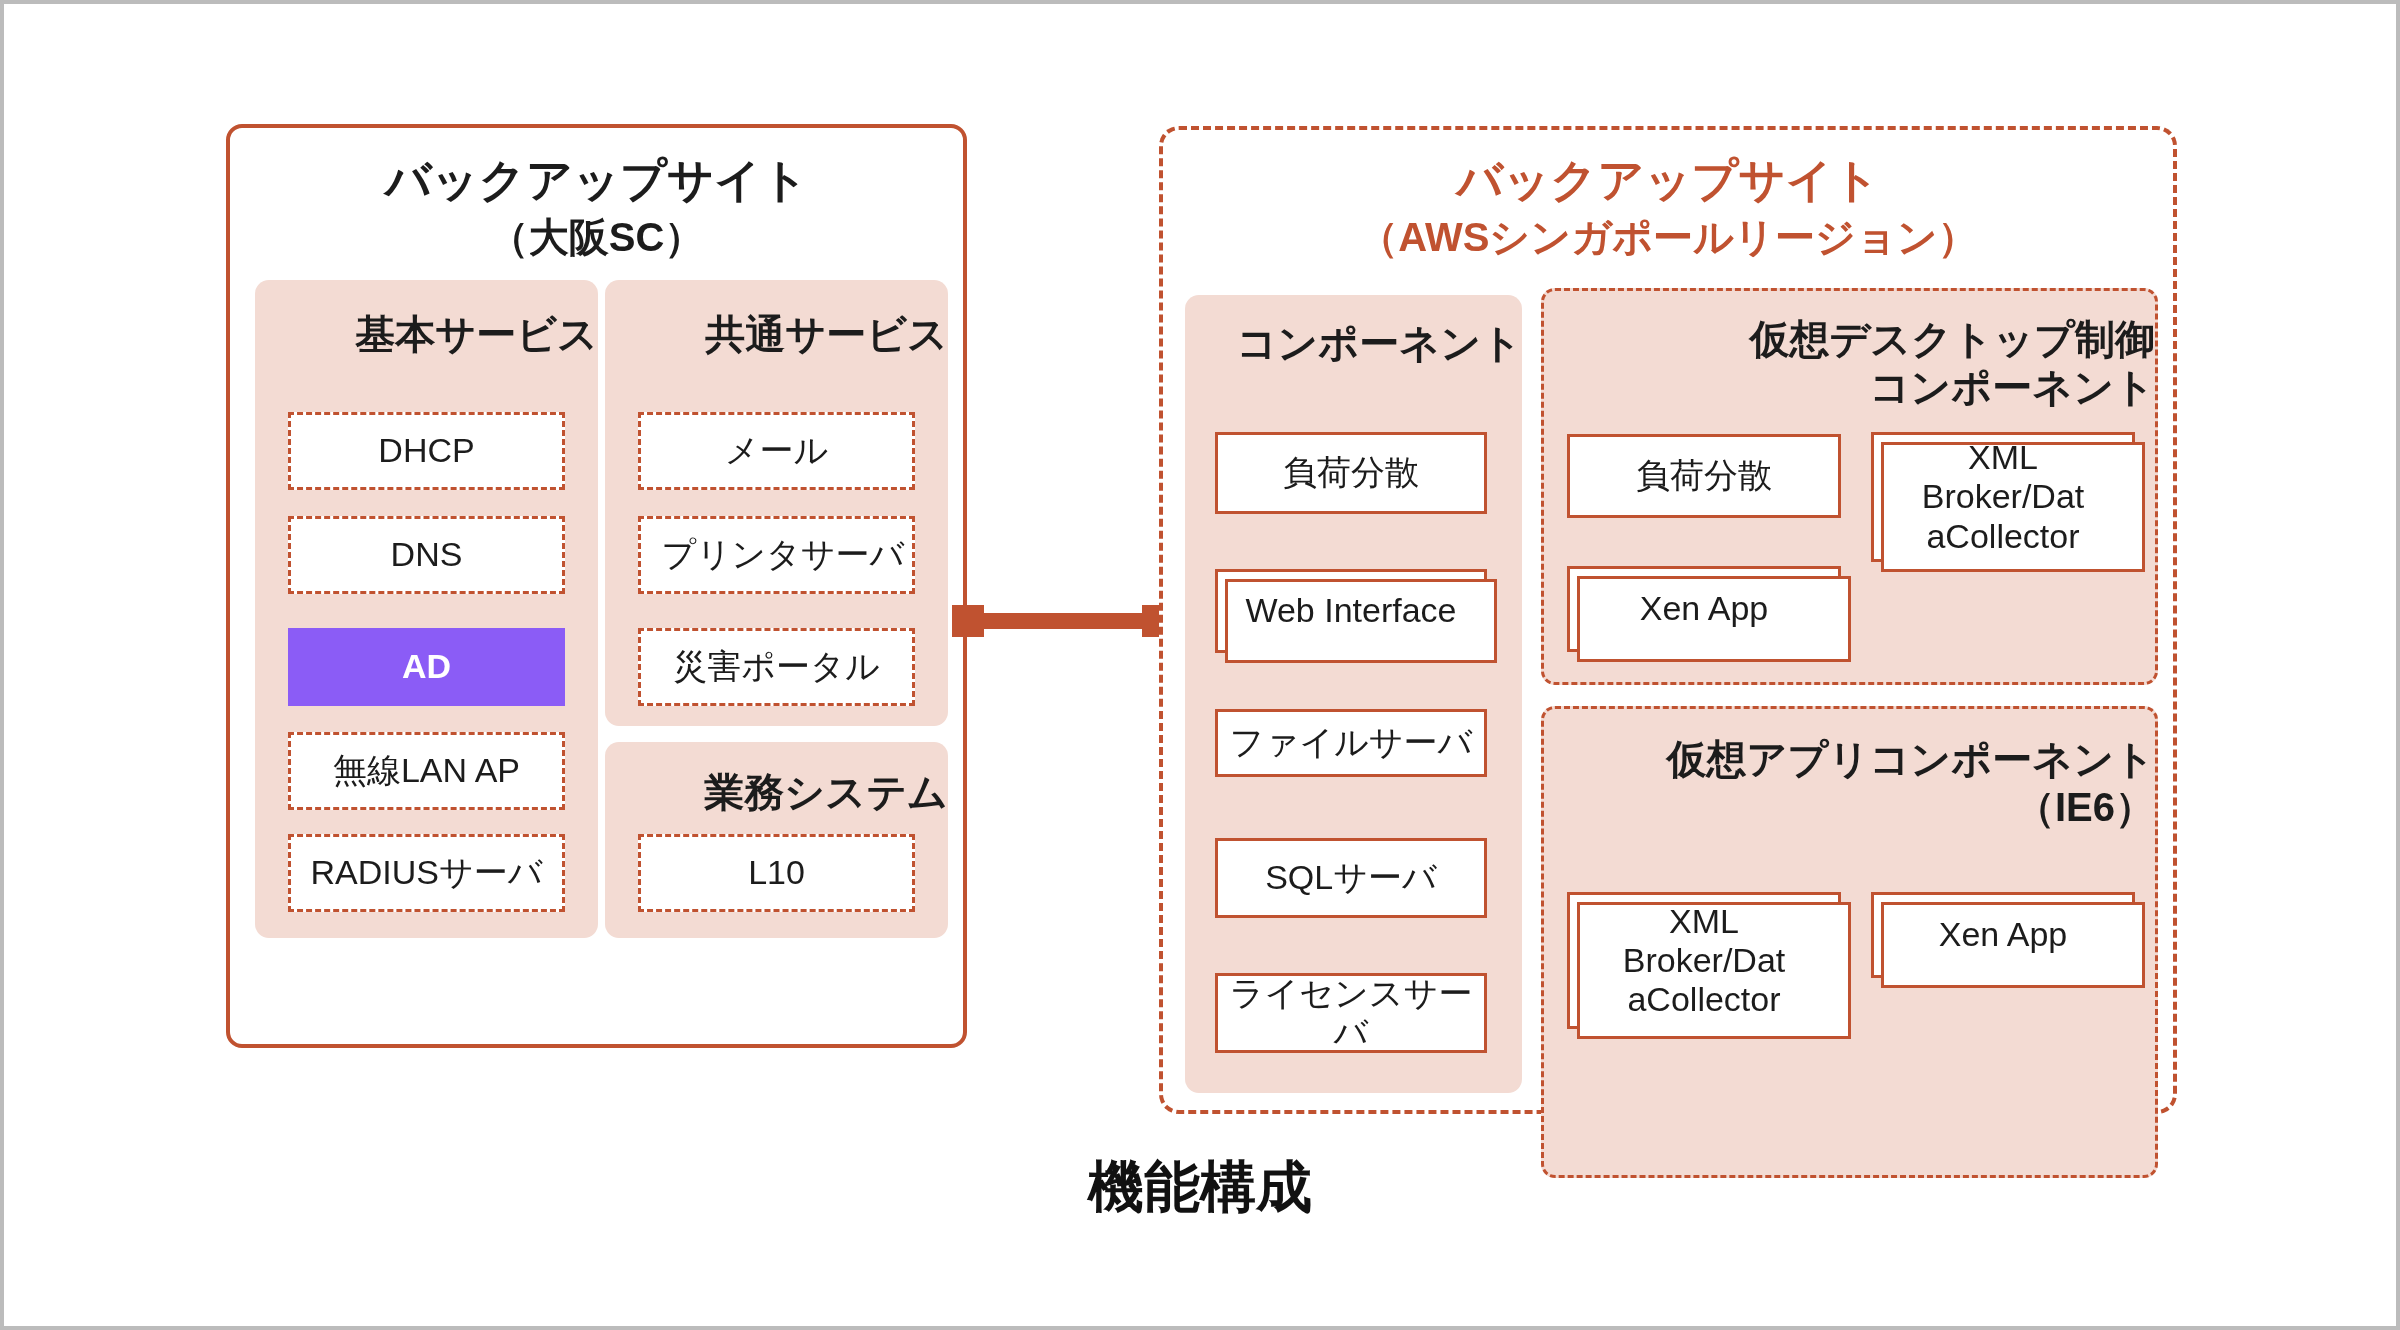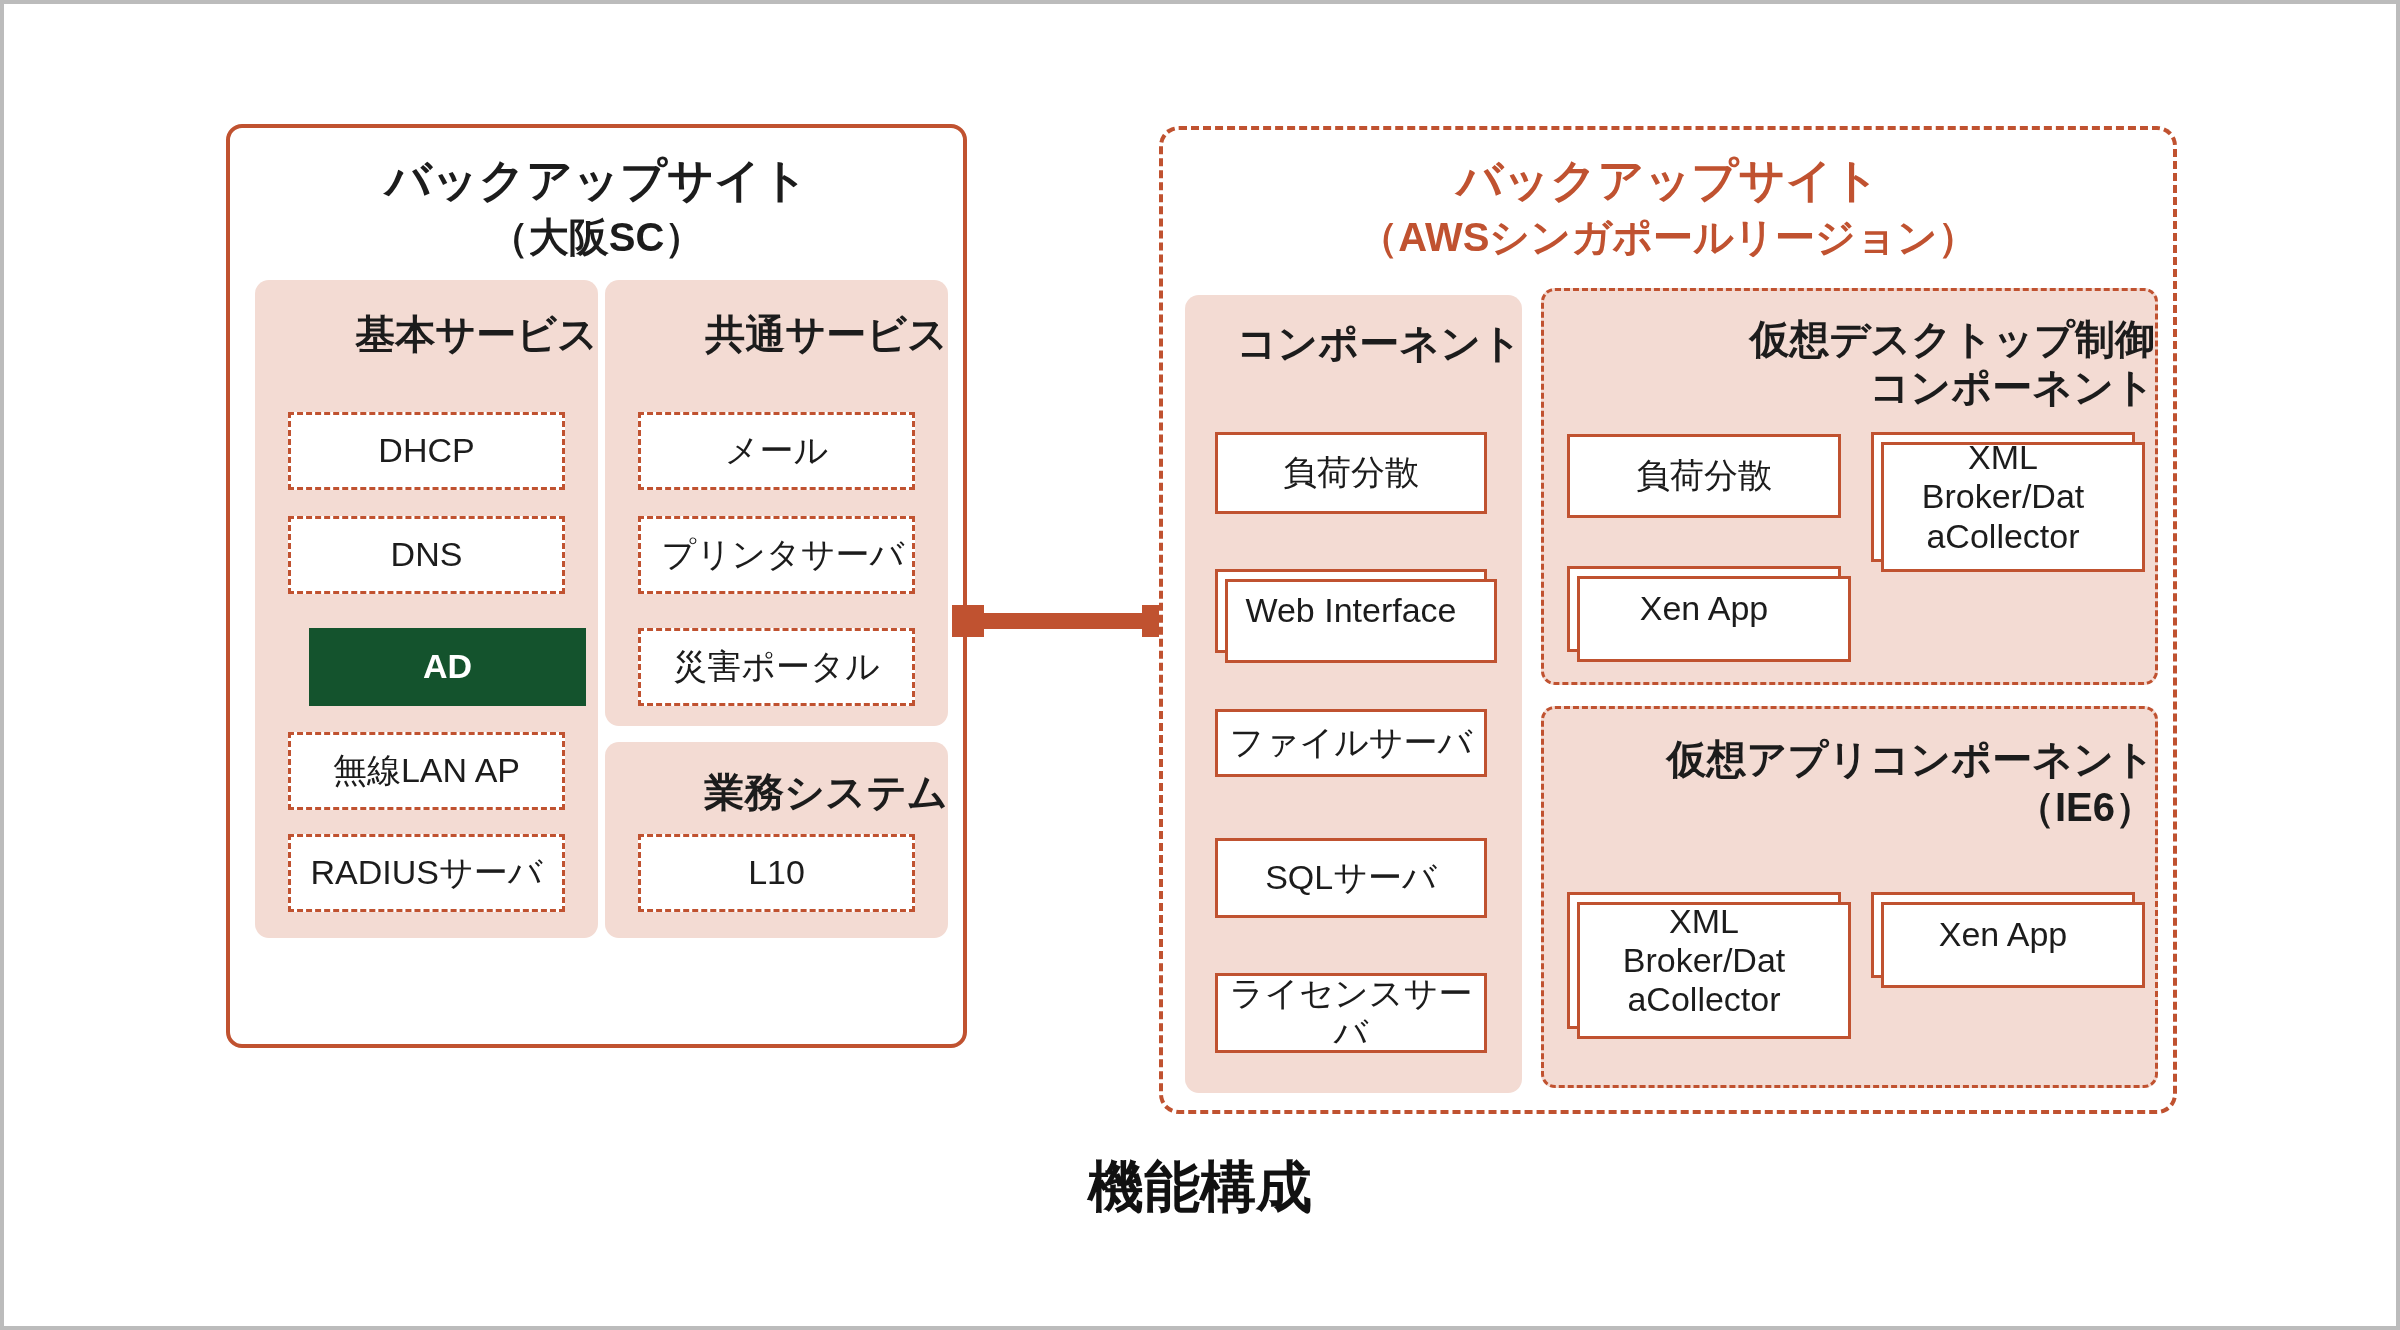--- a/index.html
+++ b/index.html
@@ -27,21 +27,21 @@
 
   .panel{position:absolute;background:#f3dbd3;border-radius:14px;}
   .panel-title{width:100%;text-align:right;font-size:40px;font-weight:bold;line-height:1.2;}
 
   .item{
     position:absolute;display:flex;align-items:center;justify-content:center;
     background:#fff;border:3px dashed #c05230;
     font-size:34px;line-height:1.15;text-align:center;white-space:pre-line;
   }
   .item.highlight{
-    background:#14532d;border:none;color:#fff;font-weight:bold;margin-left:21px;
+    background:#8b5cf6;border:none;color:#fff;font-weight:bold;
   }
 
   
   .right-box .item{border:3px solid #c05230;}
   .stacked{z-index:0;}
   .stacked::after{
     content:"";position:absolute;left:7px;top:7px;width:100%;height:100%;
     background:#fff;border:3px solid #c05230;z-index:-1;
   }
 
@@ -74,21 +74,21 @@
   .i-sql {top:543px;height:80px;}
   .i-lic {top:678px;height:80px;}
 
   .panel-vdi{left:378px;top:158px;width:617px;height:397px;
     border:3px dashed #c05230;}
   .panel-vdi .panel-title{padding-top:24px;}
   .i-lb2 {left:23px; top:143px;width:274px;height:84px;}
   .i-xml1 {left:327px;top:141px;width:264px;height:130px;}
   .i-xen1 {left:23px; top:275px;width:274px;height:86px;}
 
-  .panel-vapp{left:378px;top:576px;width:617px;height:382px;
+  .panel-vapp{left:378px;top:576px;width:617px;height:472px;
     border:3px dashed #c05230;}
   .panel-vapp .panel-title{padding-top:26px;}
   .i-xml2 {left:23px; top:183px;width:274px;height:137px;}
   .i-xen2 {left:327px;top:183px;width:264px;height:86px;}
 
   
   .connector-bar{position:absolute;left:948px;top:609px;width:222px;height:16px;background:#c05230;}
   .connector-sq{position:absolute;width:32px;height:32px;background:#c05230;top:601px;}
   .sq-left{left:948px;} .sq-right{left:1138px;}
 

